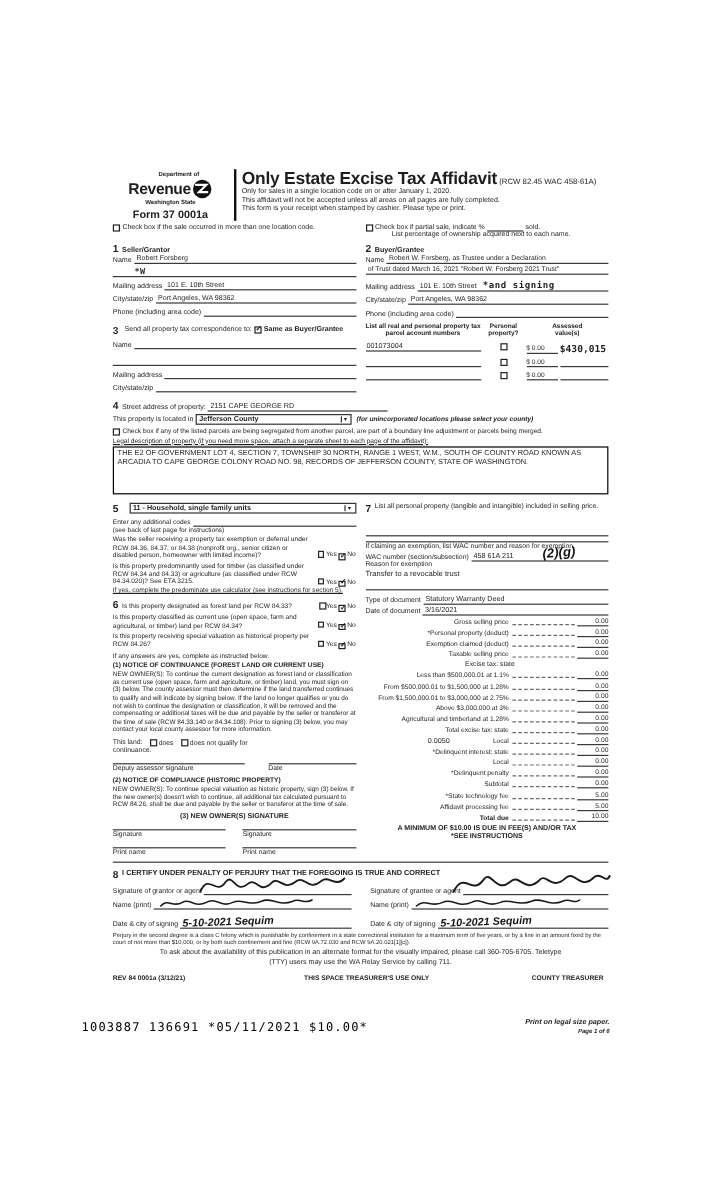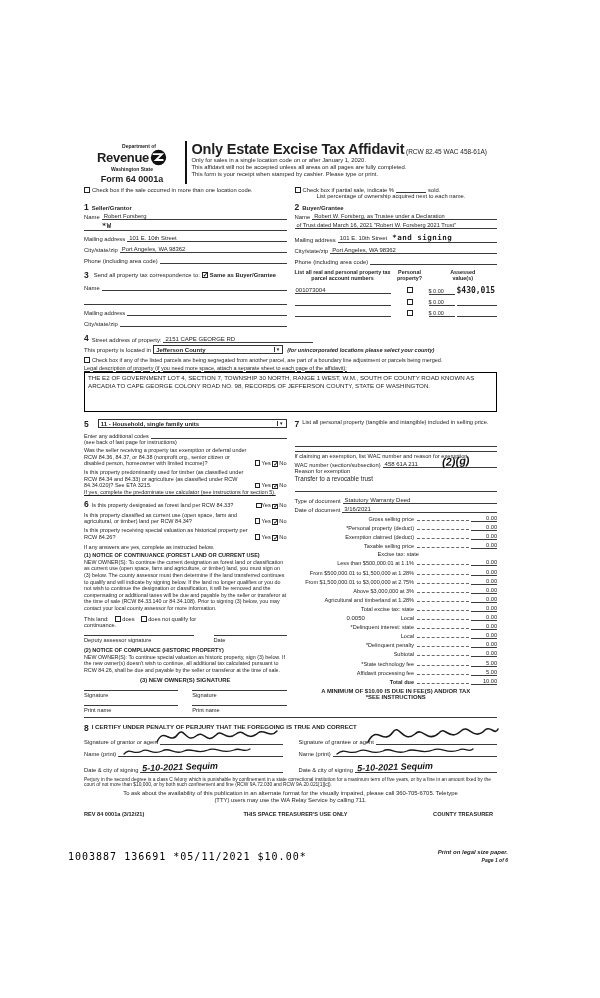--- a/index.html
+++ b/index.html
@@ -1,18 +1,18 @@
 <!DOCTYPE html>
 <html><head>
 <meta charset="utf-8">
 <style>
   * { margin:0; padding:0; box-sizing:border-box; }
   html,body { width:600px; height:998px; background:#ffffff; }
   body { font-family:"Liberation Sans", sans-serif; color:#1e1e1e; position:relative; }
-  .sheet { position:absolute; left:84px; top:141px; width:413px; font-size:6px; }
+  .sheet { position:absolute; left:94px; top:141px; width:413px; font-size:6px; }
 
   
   .hdr { display:flex; align-items:stretch; margin-bottom:3px; }
   .logo-block { width:96px; text-align:center; padding-top:2px; }
   .dept-line { font-size:5px; font-weight:bold; margin-left:14px; }
   .rev-row { display:flex; align-items:center; justify-content:center; gap:1px; }
   .rev-name { font-size:13px; font-weight:bold; letter-spacing:-0.3px; }
   .wa-state { font-size:5px; font-weight:bold; }
   .form-no { font-size:9px; font-weight:bold; margin-top:2px; }
   .v-div { width:1.5px; background:#111; margin:0 5px; }
@@ -36,21 +36,21 @@
   .cols2 { display:flex; gap:8px; }
   .half { flex:1; min-width:0; }
 
   .topchecks { display:flex; gap:8px; margin:2px 0 3px 0; font-size:5.8px; }
   .fieldline { display:flex; align-items:flex-end; margin-top:4px; font-size:5.9px; }
   .typed { font-family:"DejaVu Sans Mono", monospace; font-size:7.5px; font-weight:bold; letter-spacing:0.5px; }
 
   
   .parcel-head { display:flex; text-align:center; font-size:5.4px; font-weight:bold; line-height:1.1; }
   .ph1 { width:96px; } .ph2 { width:38px; } .ph3 { flex:1; }
-  .parcel-row { display:flex; align-items:center; margin-top:4px; }
+  .parcel-row { display:flex; align-items:flex-start; margin-top:4px; }
   .pr-num { width:96px; border-bottom:1px solid #3a3a3a; font-size:6px; padding:0 1px; min-height:7px; }
   .pr-cb { width:38px; text-align:center; }
   .pr-val { flex:1; display:flex; align-items:flex-end; }
   .pr-amount { width:26px; border-bottom:1px solid #3a3a3a; font-size:5.5px; }
   .pr-typed { font-family:"DejaVu Sans Mono", monospace; font-size:8px; font-weight:bold; margin-left:2px; white-space:nowrap; }
 
   .dd { border:1px solid #333; display:inline-flex; align-items:center; font-size:6px; font-weight:bold;
         padding:0.5px 1px 0.5px 2px; background:#fff; }
   .dd-arrow { border-left:1px solid #333; margin-left:3px; padding:0 1px; font-size:4.5px; }
 
@@ -101,21 +101,21 @@
     <div class="logo-block">
       <div class="dept-line">Department of</div>
       <div class="rev-row">
         <span class="rev-name">Revenue</span>
         <svg class="logo-icon" viewBox="0 0 20 20">
           <circle cx="10" cy="10" r="9" fill="#111"></circle>
           <path d="M4,6 L14,6 L7,13 L15,13" stroke="#fff" stroke-width="2.2" fill="none" stroke-linecap="round"></path>
         </svg>
       </div>
       <div class="wa-state">Washington State</div>
-      <div class="form-no">Form 64 0001a</div>
+      <div class="form-no">Form 37 0001a</div>
     </div>
     <div class="v-div"></div>
     <div class="title-block">
       <div>
         <span class="big-title">Only Estate Excise Tax Affidavit</span>
         <span class="title-suffix">(RCW 82.45 WAC 458-61A)</span>
       </div>
       <div class="hdr-note">Only for sales in a single location code on or after January 1, 2020.</div>
       <div class="hdr-note">This affidavit will not be accepted unless all areas on all pages are fully completed.</div>
       <div class="hdr-note">This form is your receipt when stamped by cashier. Please type or print.</div>

